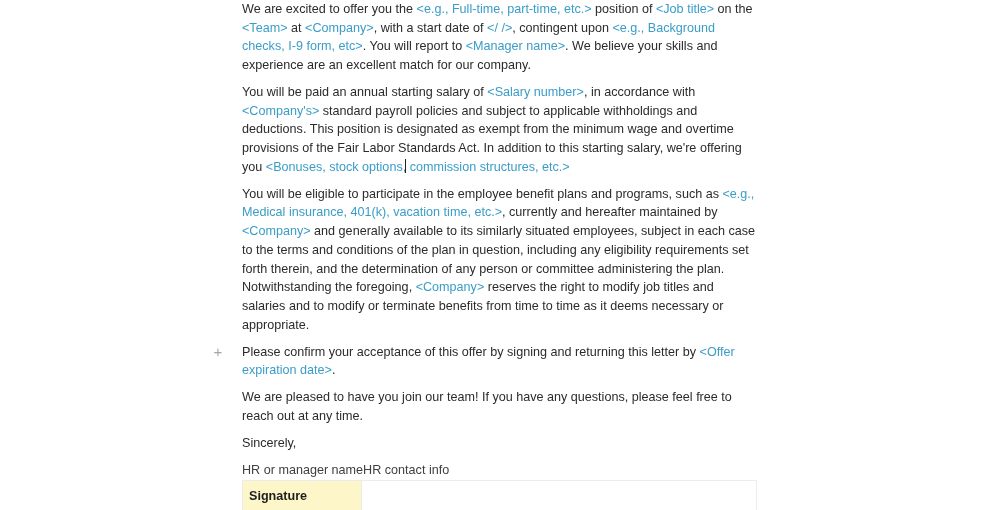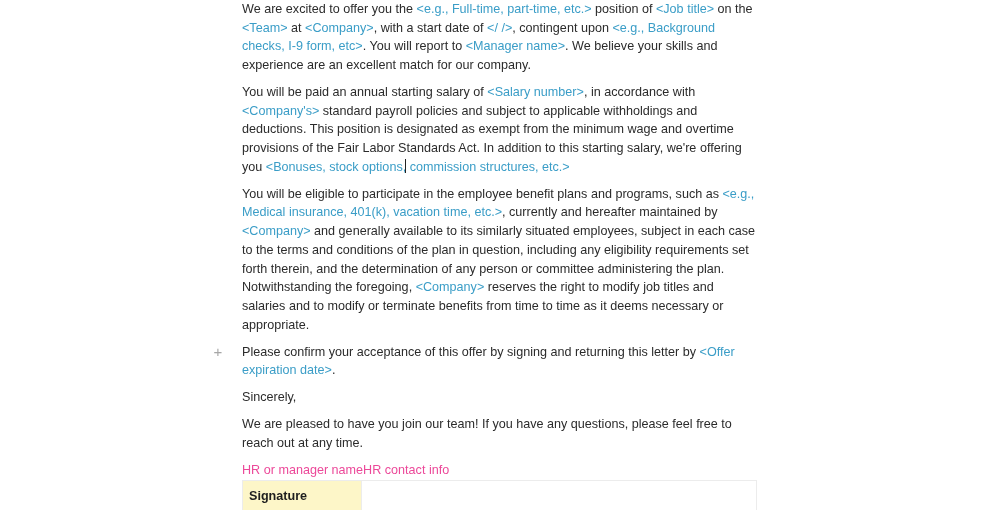--- a/index.html
+++ b/index.html
@@ -32,21 +32,21 @@
     }
     .caret {
       display: inline-block;
       width: 1px;
       height: 14px;
       background: #222;
       vertical-align: -2px;
       margin: 0 0 0 -1px;
     }
     .muted {
-      color: #ec4899;
+      color: #404040;
     }
     .plus {
       position: absolute;
       left: -30px;
       top: 0;
       width: 12px;
       height: 18px;
       color: #a6a6a6;
       font-size: 15px;
       line-height: 18px;
@@ -80,22 +80,22 @@
     }
   </style>
 </head>
 <body>
 
 <div class="doc" id="doc">
     <p class="para"><span>We are excited to offer you the </span><span class="ph">&lt;e.g., Full-time, part-time, etc.&gt;</span><span> position of </span><span class="ph">&lt;Job title&gt;</span><span> on the </span><span class="ph">&lt;Team&gt;</span><span> at </span><span class="ph">&lt;Company&gt;</span><span>, with a start date of </span><span class="ph">&lt;/ /&gt;</span><span>, contingent upon </span><span class="ph">&lt;e.g., Background checks, I-9 form, etc&gt;</span><span>. You will report to </span><span class="ph">&lt;Manager name&gt;</span><span>. We believe your skills and experience are an excellent match for our company.</span></p>
     <p class="para"><span>You will be paid an annual starting salary of </span><span class="ph">&lt;Salary number&gt;</span><span>, in accordance with </span><span class="ph">&lt;Company's&gt;</span><span> standard payroll policies and subject to applicable withholdings and deductions. This position is designated as exempt from the minimum wage and overtime provisions of the Fair Labor Standards Act. In addition to this starting salary, we're offering you </span><span class="ph">&lt;Bonuses, stock options,</span><span class="caret"></span><span class="ph"> commission structures, etc.&gt;</span></p>
     <p class="para"><span>You will be eligible to participate in the employee benefit plans and programs, such as </span><span class="ph">&lt;e.g., Medical insurance, 401(k), vacation time, etc.&gt;</span><span>, currently and hereafter maintained by </span><span class="ph">&lt;Company&gt;</span><span> and generally available to its similarly situated employees, subject in each case to the terms and conditions of the plan in question, including any eligibility requirements set forth therein, and the determination of any person or committee administering the plan. Notwithstanding the foregoing, </span><span class="ph">&lt;Company&gt;</span><span> reserves the right to modify job titles and salaries and to modify or terminate benefits from time to time as it deems necessary or appropriate.</span></p>
     <p class="para"><span class="plus">+</span><span>Please confirm your acceptance of this offer by signing and returning this letter by </span><span class="ph">&lt;Offer expiration date&gt;</span><span>.</span></p>
+    <p class="para"><span>We are pleased to have you join our team! If you have any questions, please feel free to reach out at any time.</span></p>
     <p class="para"><span>Sincerely,</span></p>
-    <p class="para"><span>We are pleased to have you join our team! If you have any questions, please feel free to reach out at any time.</span></p>
     <p class="para muted"><span>HR or manager nameHR contact info</span></p>
   </div>
 
 <table class="sig-table">
   <tbody>
       <tr>
     <td class="sig-label">Signature</td>
     <td class="sig-value"></td>
   </tr>
 </tbody>

